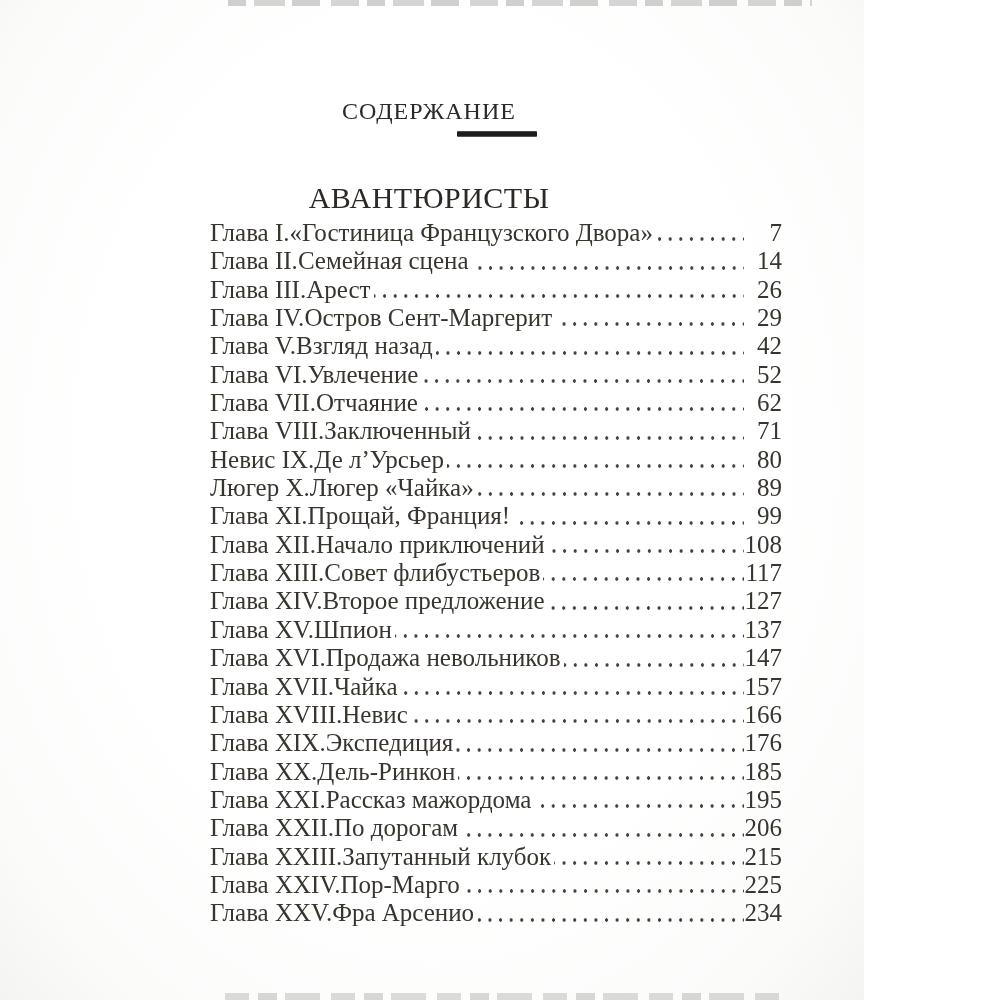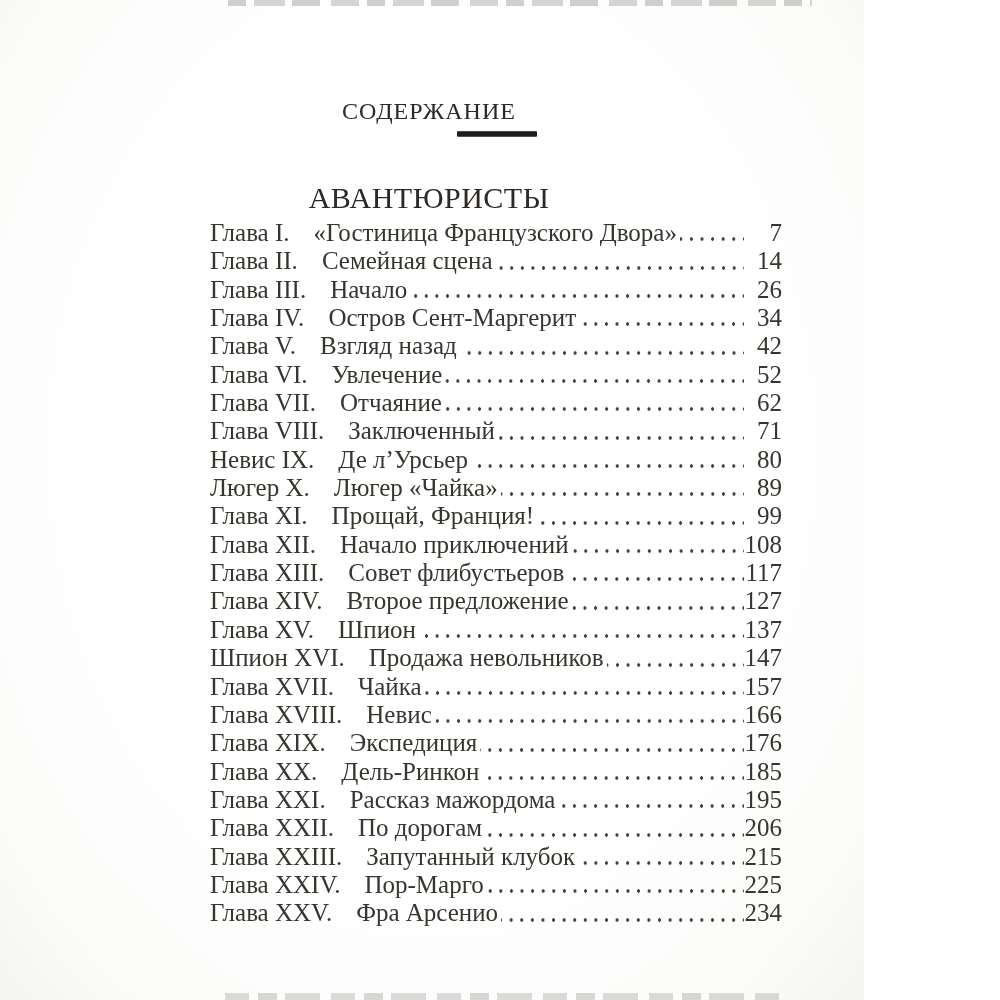--- a/index.html
+++ b/index.html
@@ -69,21 +69,21 @@
   }
   .toc-row {
     display: flex;
     height: 28.35px;
     line-height: 28.35px;
     font-size: 25px;
     white-space: nowrap;
     color: #38352f;
   }
   .toc-row .chapter-label { flex: none; }
-  .toc-row .chapter-title { flex: none; margin-left: 24px; }
+  .toc-row .chapter-title { flex: none; margin-left: 0; }
   .toc-row .dot-leader {
     flex: 1 1 auto;
     margin-left: 3px;
     background-image: radial-gradient(circle, #45423e 1.5px, rgba(69,66,62,0) 1.9px);
     background-size: 10.6px 4px;
     background-repeat: repeat-x;
     background-position: right 5px bottom 6px;
   }
   .toc-row .chapter-page {
     flex: none;
@@ -123,30 +123,30 @@
 
       <div class="toc-row">
         <span class="chapter-label">Глава II.</span>
         <span class="chapter-title">Семейная сцена</span>
         <span class="dot-leader"></span>
         <span class="chapter-page">14</span>
       </div>
 
       <div class="toc-row">
         <span class="chapter-label">Глава III.</span>
-        <span class="chapter-title">Начало</span>
+        <span class="chapter-title">Арест</span>
         <span class="dot-leader"></span>
         <span class="chapter-page">26</span>
       </div>
 
       <div class="toc-row">
         <span class="chapter-label">Глава IV.</span>
         <span class="chapter-title">Остров Сент-Маргерит</span>
         <span class="dot-leader"></span>
-        <span class="chapter-page">34</span>
+        <span class="chapter-page">29</span>
       </div>
 
       <div class="toc-row">
         <span class="chapter-label">Глава V.</span>
         <span class="chapter-title">Взгляд назад</span>
         <span class="dot-leader"></span>
         <span class="chapter-page">42</span>
       </div>
 
       <div class="toc-row">
@@ -213,21 +213,21 @@
       </div>
 
       <div class="toc-row">
         <span class="chapter-label">Глава XV.</span>
         <span class="chapter-title">Шпион</span>
         <span class="dot-leader"></span>
         <span class="chapter-page">137</span>
       </div>
 
       <div class="toc-row">
-        <span class="chapter-label">Шпион XVI.</span>
+        <span class="chapter-label">Глава XVI.</span>
         <span class="chapter-title">Продажа невольников</span>
         <span class="dot-leader"></span>
         <span class="chapter-page">147</span>
       </div>
 
       <div class="toc-row">
         <span class="chapter-label">Глава XVII.</span>
         <span class="chapter-title">Чайка</span>
         <span class="dot-leader"></span>
         <span class="chapter-page">157</span>

